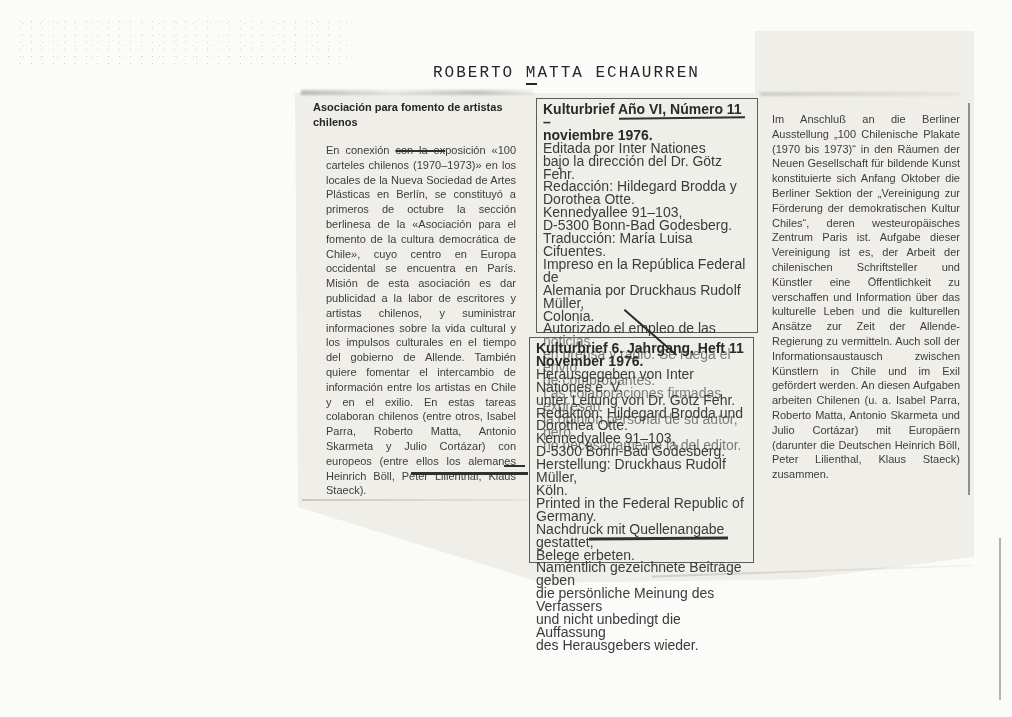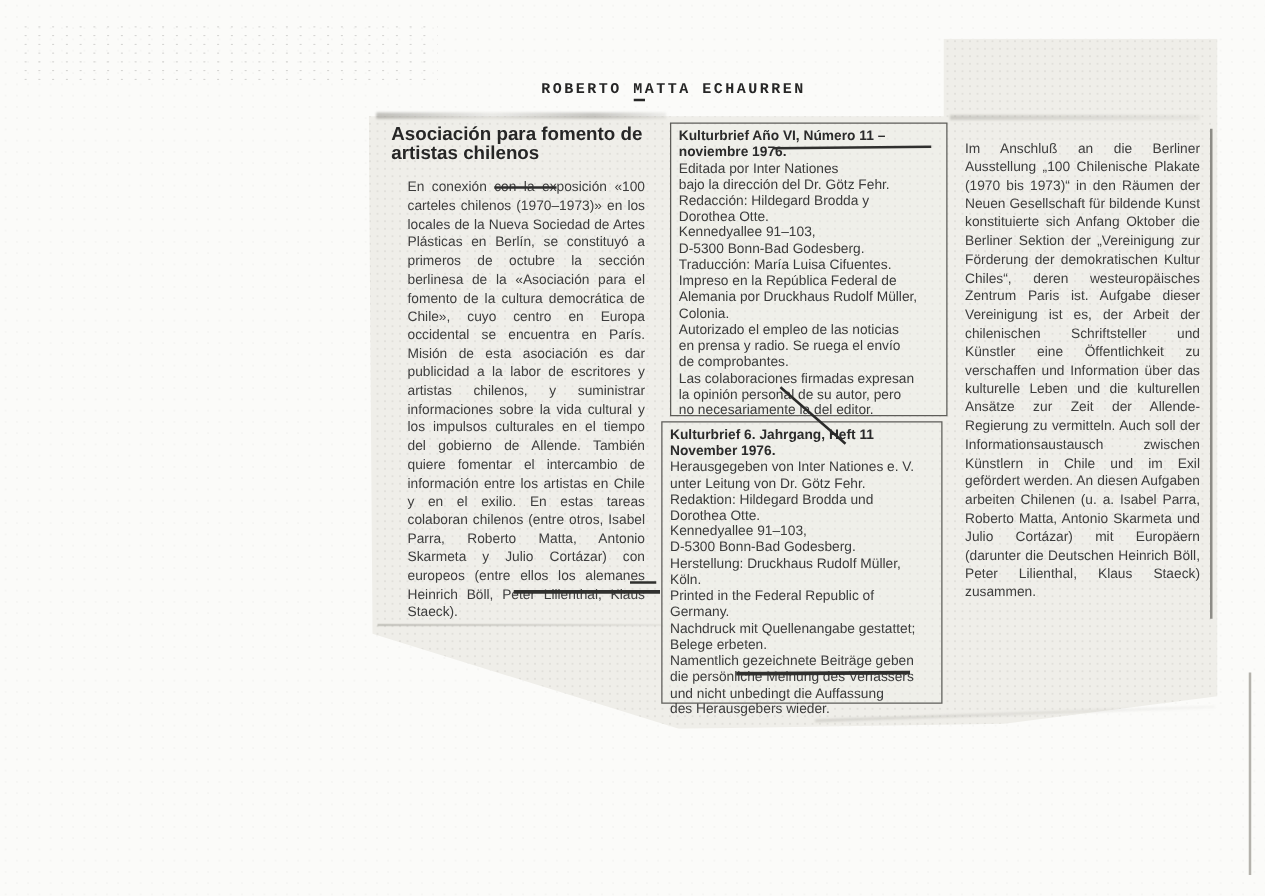--- a/index.html
+++ b/index.html
@@ -13,45 +13,45 @@
   .sheet{
     position:absolute;left:293px;top:30px;width:683px;height:555px;
     background:#efeee9;
     background-image:radial-gradient(rgba(110,108,100,0.13) 0.5px, transparent 0.7px);
     background-size:6px 6px;
     clip-path:polygon(2px 63px,462px 63px,462px 1px,681px 1px,681px 527px,510px 549px,250px 553px,5px 477px);
   }
   .scan-title{
     position:absolute;left:433px;top:64px;
     font-family:"Liberation Mono", monospace;
-    font-size:12px;letter-spacing:2px;color:#262626;font-weight:700;
+    font-size:16px;letter-spacing:2px;color:#262626;font-weight:400;
     white-space:nowrap;
   }
   .scan-title .u{border-bottom:2px solid #262626;padding-bottom:1px;}
   .col{
     position:absolute;color:#3d3d3d;font-size:11px;line-height:14.8px;
     text-align:justify;
   }
   .col-left{left:313px;top:100px;width:216px;}
   .col-right{left:759px;top:99px;width:214px;}
   .art-heading{
-    font-weight:700;color:#262626;font-size:15px;line-height:15px;
+    font-weight:700;color:#262626;font-size:11px;line-height:15px;
     text-align:left;margin:0 0 2px 0;
   }
   .art-body{margin:13px;}
   .struck{text-decoration:line-through;text-decoration-thickness:1.5px;text-decoration-color:#2f2f2f;}
   .smudged{
     position:relative;
     background:radial-gradient(ellipse at 50% 55%, rgba(70,68,62,0.55), rgba(70,68,62,0) 75%);
     border-radius:50%;
   }
   .u-heavy{border-bottom:2px solid #2b2b2b;padding-bottom:0.5px;}
   .imprint{
     position:absolute;border:1px solid #5d5c58;color:#3b3b3b;
-    font-size:11px;line-height:12.9px;padding:4px 5px 3px 6px;
+    font-size:14px;line-height:12.9px;padding:4px 5px 3px 6px;
     white-space:pre-line;text-align:left;background:rgba(242,241,236,0.35);
   }
   .imprint .hd{font-weight:700;color:#2a2a2a;}
   .box1{left:536px;top:98px;width:209px;height:226px;}
   .box2{left:529px;top:337px;width:212px;height:217px;}
   
   .mark{position:absolute;pointer-events:none;}
   .speckles{
     left:15px;top:18px;width:335px;height:48px;
     background-image:radial-gradient(rgba(95,93,88,0.5) 0.6px, transparent 0.8px),

